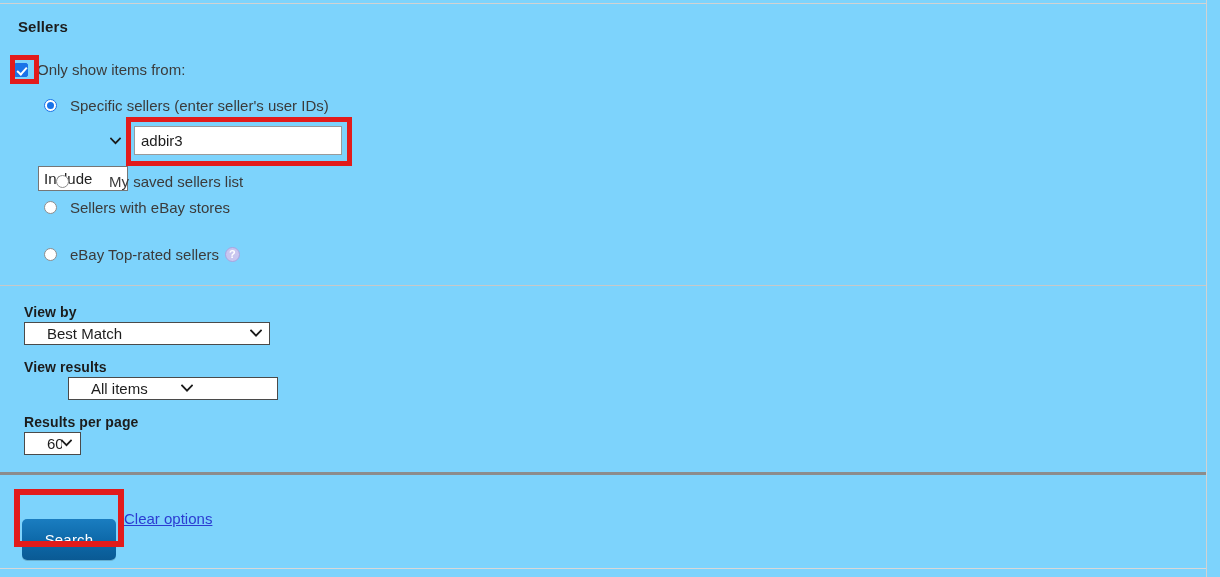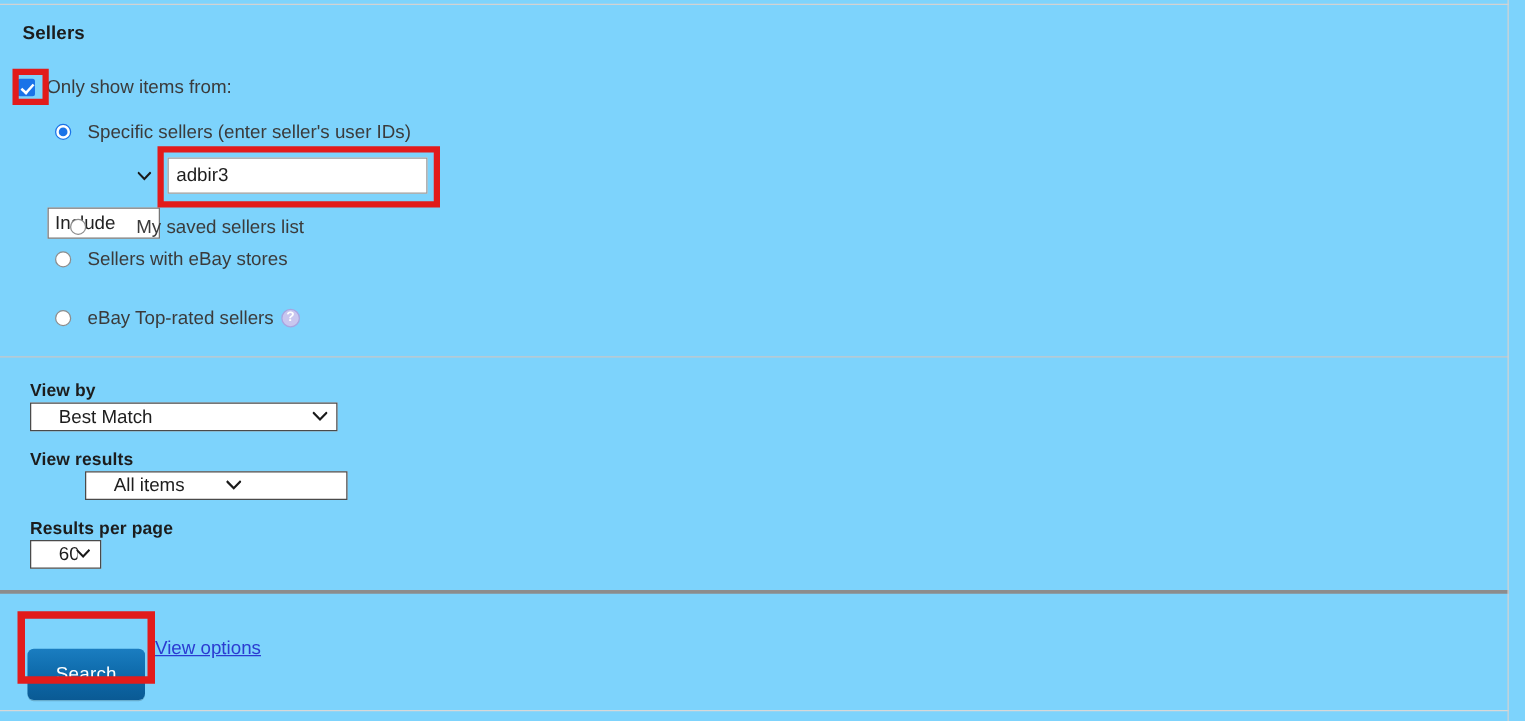--- a/index.html
+++ b/index.html
@@ -309,19 +309,19 @@
     <path d="M1 1.5 L6 6.6 L11 1.5" stroke="#1a1a1a" stroke-width="1.8" fill="none" stroke-linecap="square"></path>
   </svg>
 
   <div class="field-label" style="left:24px; top:414px;">Results per page</div>
   <select class="gen-select" id="perpage-select"><option>25</option><option>50</option><option selected="">60</option><option>100</option><option>200</option></select>
   <svg class="arrow-svg" style="left:61px; top:439px;" width="11" height="8" viewBox="0 0 11 8">
     <path d="M1 1.5 L5.5 6.2 L10 1.5" stroke="#1a1a1a" stroke-width="1.7" fill="none" stroke-linecap="square"></path>
   </svg>
 
   <button class="search-btn">Search</button>
-  <a class="clear-link">View options</a>
+  <a class="clear-link">Clear options</a>
 
   <div class="hl" id="hl-checkbox"></div>
   <div class="hl" id="hl-input"></div>
   <div class="hl" id="hl-search"></div>
 
 </div>
 
 </body></html>

